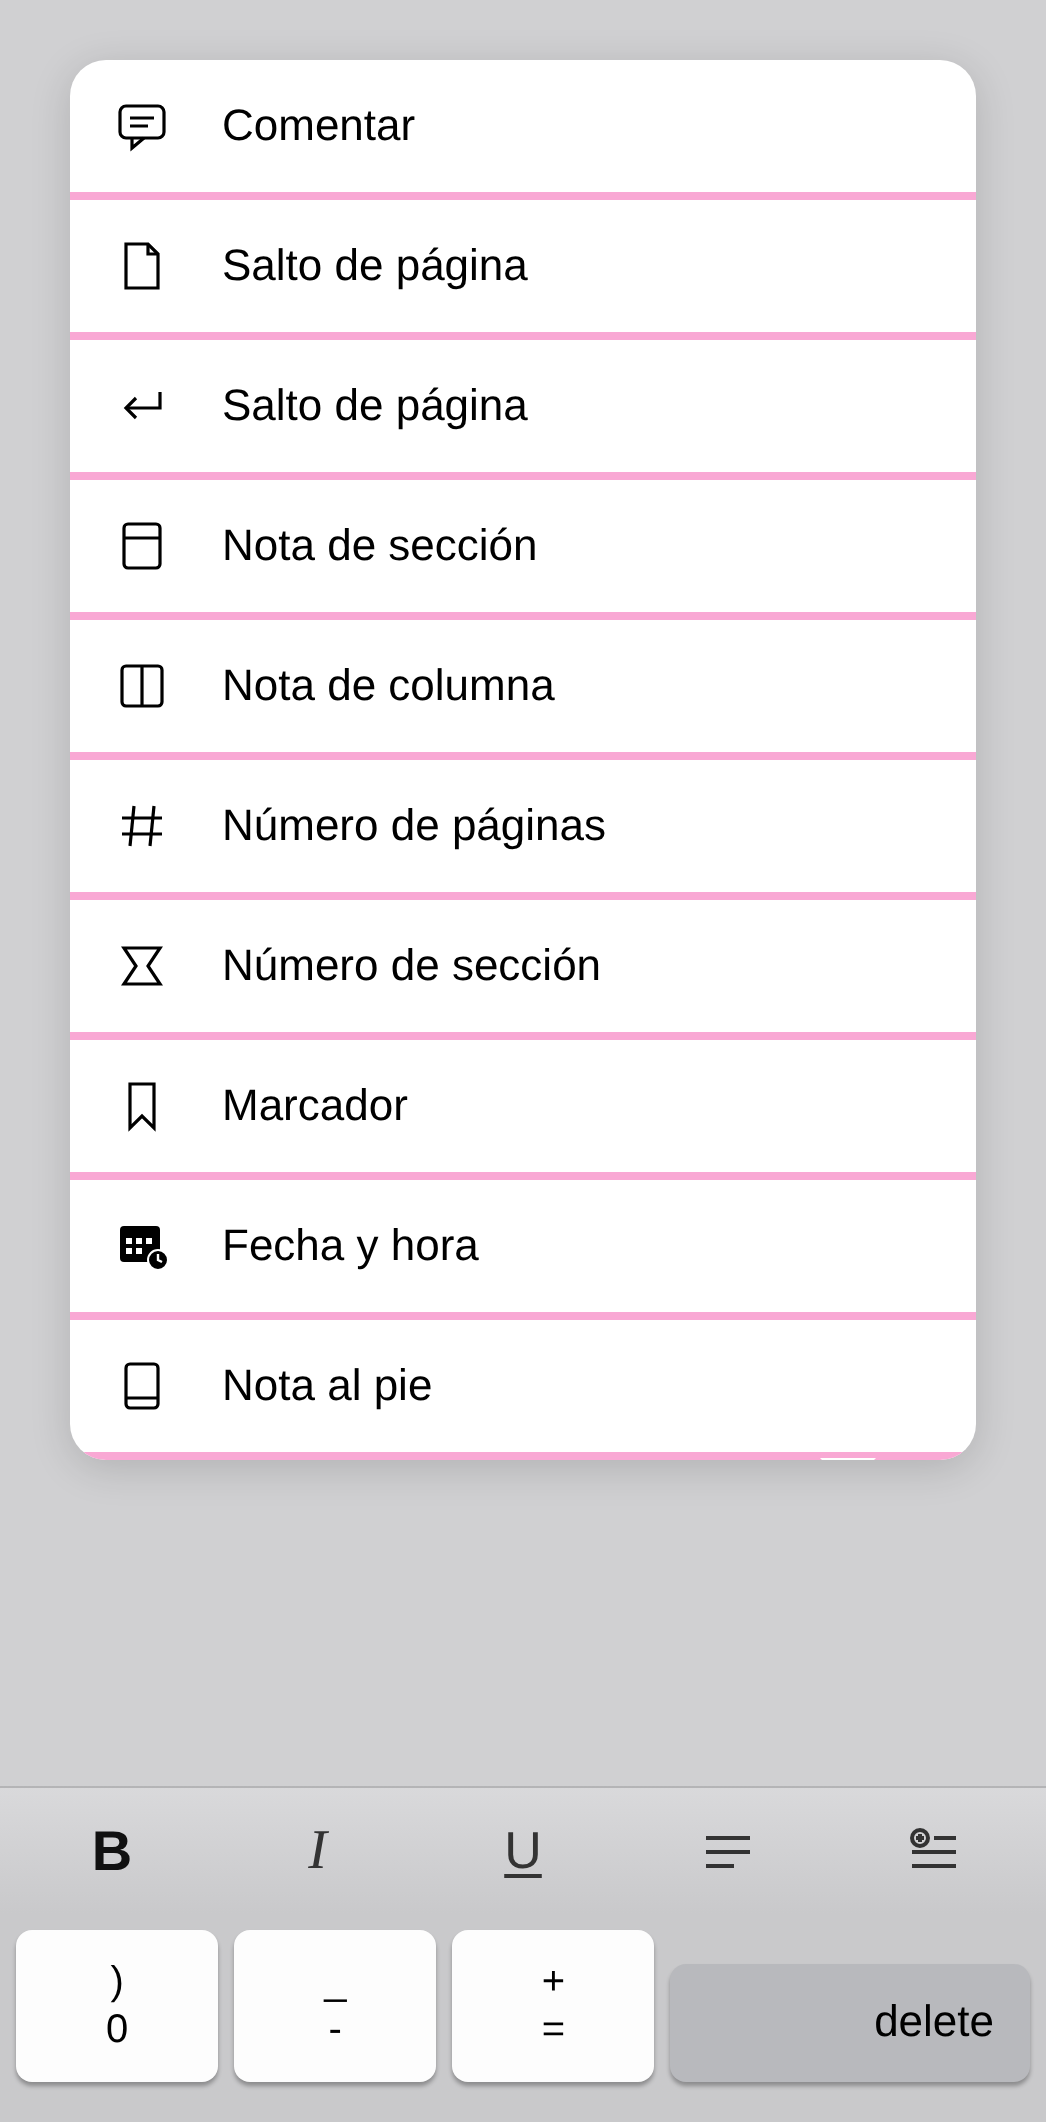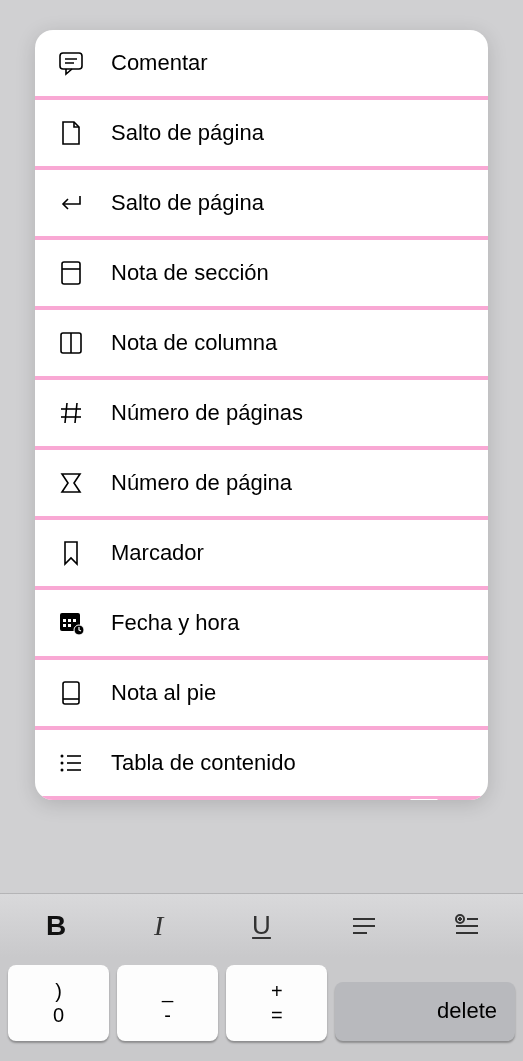--- a/index.html
+++ b/index.html
@@ -246,21 +246,21 @@
       </span>
       <span class="menu-label">Número de páginas</span>
     </div>
 
     <div class="menu-item">
       <span class="menu-icon">
         <svg viewBox="0 0 30 30">
             <path d="M6 6 L24 6 L18 15 L24 24 L6 24 L12 15 Z"></path>
           </svg>
       </span>
-      <span class="menu-label">Número de página</span>
+      <span class="menu-label">Número de sección</span>
     </div>
 
     <div class="menu-item">
       <span class="menu-icon">
         <svg viewBox="0 0 30 30">
             <path d="M9 4 L21 4 L21 26 L15 20 L9 26 Z"></path>
           </svg>
       </span>
       <span class="menu-label">Marcador</span>
     </div>
@@ -284,33 +284,20 @@
     <div class="menu-item">
       <span class="menu-icon">
         <svg viewBox="0 0 30 30">
             <rect x="7" y="4" width="16" height="22" rx="2"></rect>
             <line x1="7" y1="21" x2="23" y2="21"></line>
           </svg>
       </span>
       <span class="menu-label">Nota al pie</span>
     </div>
 
-    <div class="menu-item">
-      <span class="menu-icon">
-        <svg viewBox="0 0 30 30">
-            <circle cx="6" cy="8" r="1.5" fill="#000" stroke="none"></circle>
-            <circle cx="6" cy="15" r="1.5" fill="#000" stroke="none"></circle>
-            <circle cx="6" cy="22" r="1.5" fill="#000" stroke="none"></circle>
-            <line x1="11" y1="8" x2="25" y2="8"></line>
-            <line x1="11" y1="15" x2="25" y2="15"></line>
-            <line x1="11" y1="22" x2="25" y2="22"></line>
-          </svg>
-      </span>
-      <span class="menu-label">Tabla de contenido</span>
-    </div>
 
     <svg class="popup-tail" viewBox="0 0 28 14">
         <path d="M0 0 L14 14 L28 0 Z" fill="#fff"></path>
       </svg>
   </div>
 </div>
 
 <div class="format-toolbar">
   <div class="format-btn">
     <span class="bold-text">B</span>

